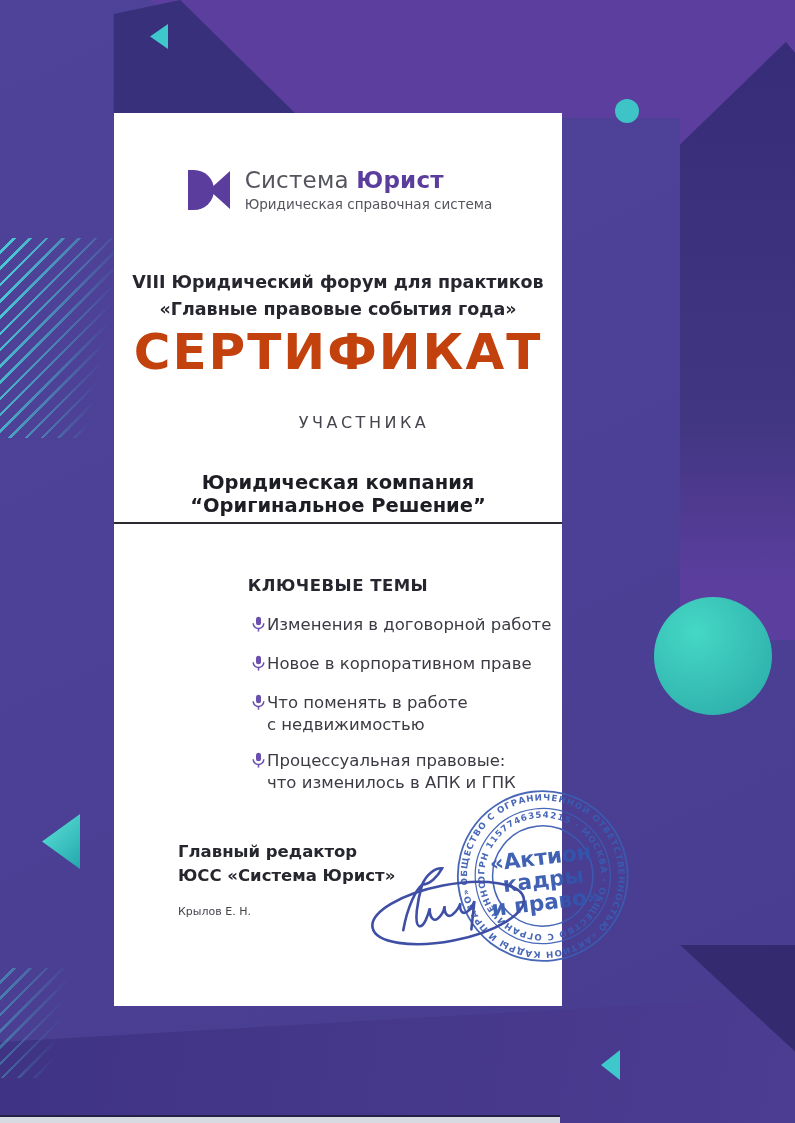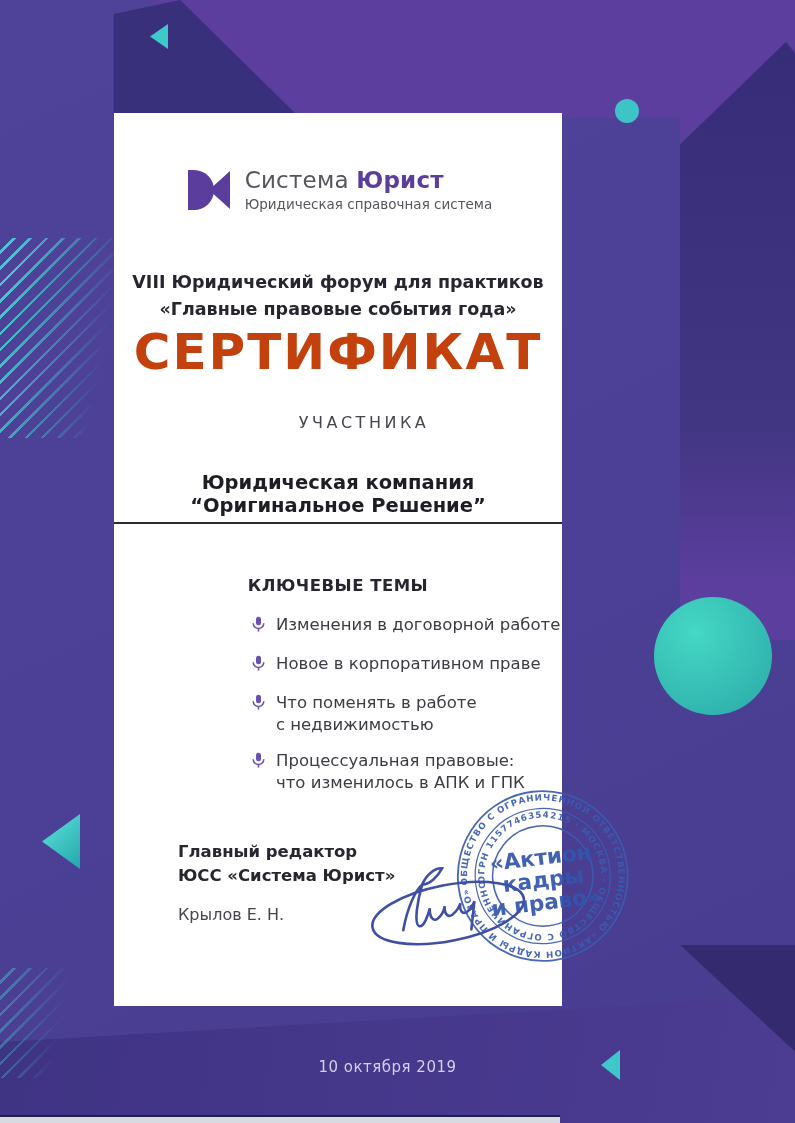--- a/index.html
+++ b/index.html
@@ -51,27 +51,27 @@
   .logo-line1 b { color:#5a3d9c; font-weight:700; }
   .logo-line2 { font-size:13.5px; color:#54555d; margin-top:3px; }
   .forum { top:156px; font-weight:700; font-size:17.5px; color:#26262e; line-height:27px; }
   .cert-title { top:210px; font-size:50px; font-weight:800; color:#c2410c; letter-spacing:2px; }
   .participant { top:300px; font-size:16px; letter-spacing:3.5px; color:#45454d;margin-left:26px; }
   .recipient-wrap { top:358px; }
   .recipient { display:inline-block; font-size:19.5px; font-weight:700; color:#1d1d24;
     border-bottom:2px solid #2a2a30; padding:0 6px 5px; }
   .topics-heading { top:463px; font-weight:700; font-size:16.5px; color:#26262e; letter-spacing:.5px; }
   .topics { top:501px; left:138px; display:flex; flex-direction:column; gap:14px; }
-  .topic { display:flex; gap:11px; align-items:flex-start;
+  .topic { display:flex; gap:2px; align-items:flex-start;
     font-size:16.5px; color:#3b3b44; line-height:22px; }
   .topic .mic { flex:0 0 auto; margin-top:2px; }
   .topic .txt { white-space:pre-line; }
   .signer { left:64px; top:727px; }
   .signer .role { font-weight:700; font-size:16.5px; color:#26262e; line-height:24px; }
-  .signer .name { margin-top:17px; font-size:16px; color:#45454d; }
+  .signer .name { margin-top:17px; font-size:11px; color:#45454d; }
   .signature { left:252px; top:748px; z-index:4; transform:rotate(-4deg); }
   .stamp { left:340px; top:674px; z-index:3; opacity:.93; transform:rotate(-7deg); }
   .stamp text { font-family:"DejaVu Sans","Liberation Sans",sans-serif; }
   .stamp .ring { font-size:8.5px; letter-spacing:1px; fill:#3a5cb2; font-weight:700; }
   .stamp .ctr { font-size:21px; font-weight:700; fill:#3356ae; text-anchor:middle; }
   .date { top:1058px; left:0; width:775px; text-align:center; font-size:15px;
     color:#d5cfec; letter-spacing:.5px; z-index:5; }
 </style>
 </head>
 <body>
@@ -188,17 +188,16 @@
           <path d="M36 66 C42 42 52 26 58 22 C52 38 47 60 52 63 C57 65 62 52 64 46 C63 54 66 60 71 57 C77 53 79 45 79 45 C78 52 81 57 86 54 C92 50 95 43 95 43 C93 50 96 55 101 52 C106 49 109 42 109 42 L104 70"></path>
           <path d="M58 22 C63 12 72 6 79 7 C74 15 66 22 58 22"></path>
         </g>
       </svg>
     </div>
 
   </div>
 
   <div class="abs dot-small"></div>
 
-  <div class="abs date">10 октября 2019</div>
 
   <div class="abs scan-edge"></div>
 
 </div>
 
 </body></html>

